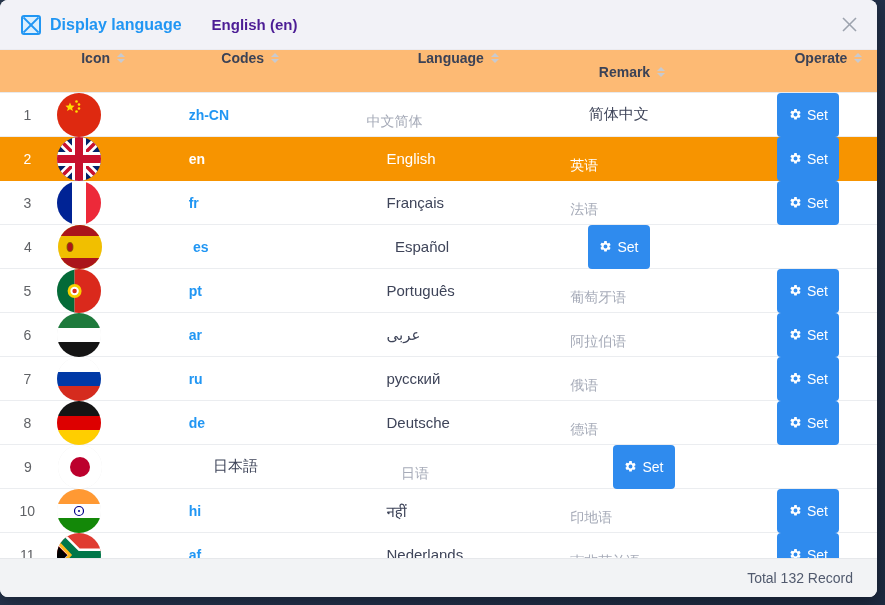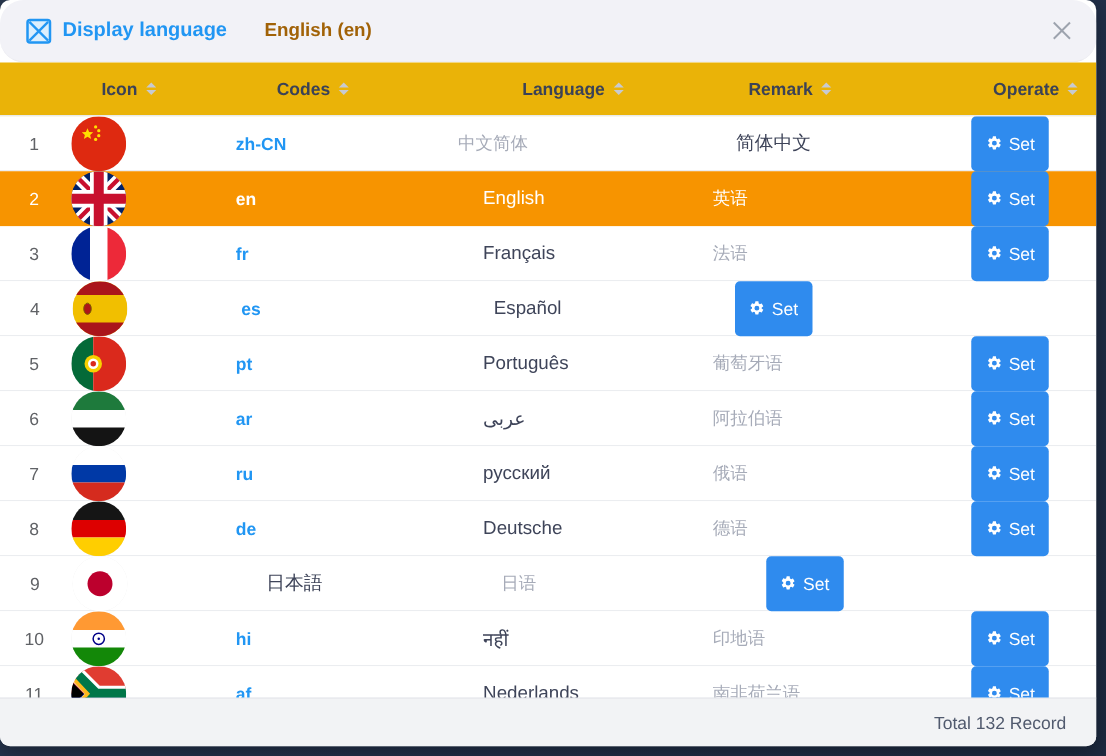--- a/index.html
+++ b/index.html
@@ -2,35 +2,35 @@
 <html><head>
 <meta charset="utf-8">
 <style>
   html,body{margin:0;padding:0;width:885px;height:605px;overflow:hidden;
     font-family:"Liberation Sans","DejaVu Sans",sans-serif;}
   body{background:linear-gradient(135deg,#2b3a50 0%,#22304a 60%,#1d2a40 100%);}
   .dialog{position:absolute;left:0;top:0;width:877px;height:597px;background:#fff;
     border-radius:8px;overflow:hidden;box-shadow:0 4px 18px rgba(0,0,0,.35);}
   
   .titlebar{height:50px;background:#f2f2f7;display:flex;align-items:center;
-    border-bottom:1px solid #ebebf0;box-sizing:border-box;border-radius:19px;}
+    border-bottom:1px solid #ebebf0;box-sizing:border-box;}
   .title-icon{width:22px;height:22px;margin-left:20px;display:flex;align-items:center;}
   .title{color:#2196f3;font-weight:bold;font-size:16px;margin-left:8px;}
-  .subtitle{color:#a16207;font-weight:600;font-size:15px;margin-left:30px;}
+  .subtitle{color:#4c1d95;font-weight:600;font-size:15px;margin-left:30px;}
   .close{margin-left:auto;margin-right:18px;cursor:pointer;display:flex;align-items:center;}
   
-  .thead{height:43px;display:flex;align-items:center;background:#eab308;
+  .thead{height:43px;display:flex;align-items:flex-start;background:#fdba74;
     border-bottom:1px solid #e8eaec;box-sizing:border-box;
     color:#3b4256;font-weight:bold;font-size:14px;gap:36px;}
   .cell{display:flex;align-items:center;box-sizing:border-box;}
   .col-index{width:56px;justify-content:center;}
   .col-icon{width:137px;padding-left:2px;}
   .col-codes{width:182px;}
   .col-language{width:188px;margin-left:20px;}
-  .col-remark{width:207px;}
+  .col-remark{width:207px;margin-top:14px;}
   .col-operate{width:107px;}
   .sort{display:inline-flex;flex-direction:column;margin-left:7px;gap:2px;}
   .sort i{display:block;width:0;height:0;border-left:4px solid transparent;border-right:4px solid transparent;}
   .sort .up{border-bottom:4px solid #c7cad1;}
   .sort .down{border-top:4px solid #c7cad1;}
   .tbody{height:465px;overflow:hidden;}
   .trow{height:44px;display:flex;align-items:center;border-bottom:1px solid #ebedf0;
     box-sizing:border-box;background:#fff;cursor:pointer;}
   .trow .col-index{color:#606266;font-size:14px;}
   .code{color:#2196f3;font-weight:bold;font-size:14px;}

